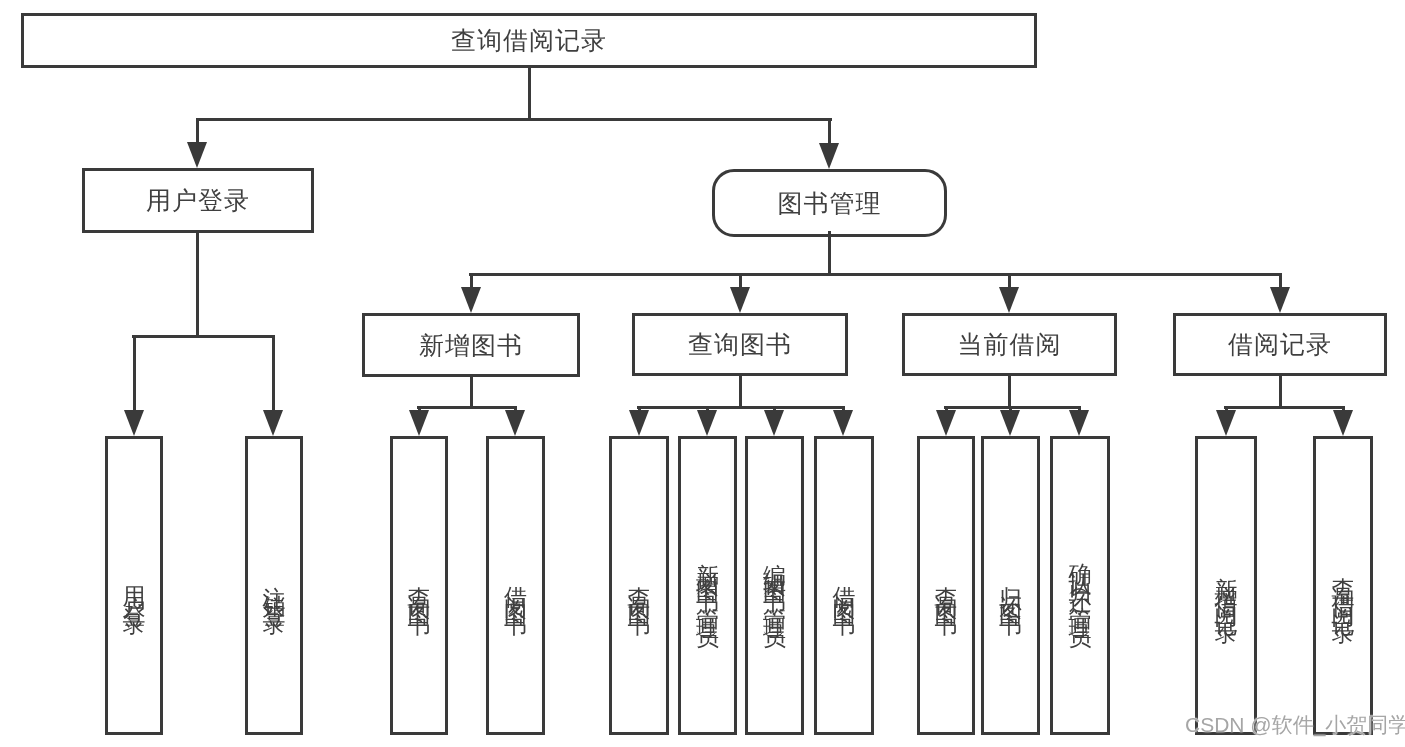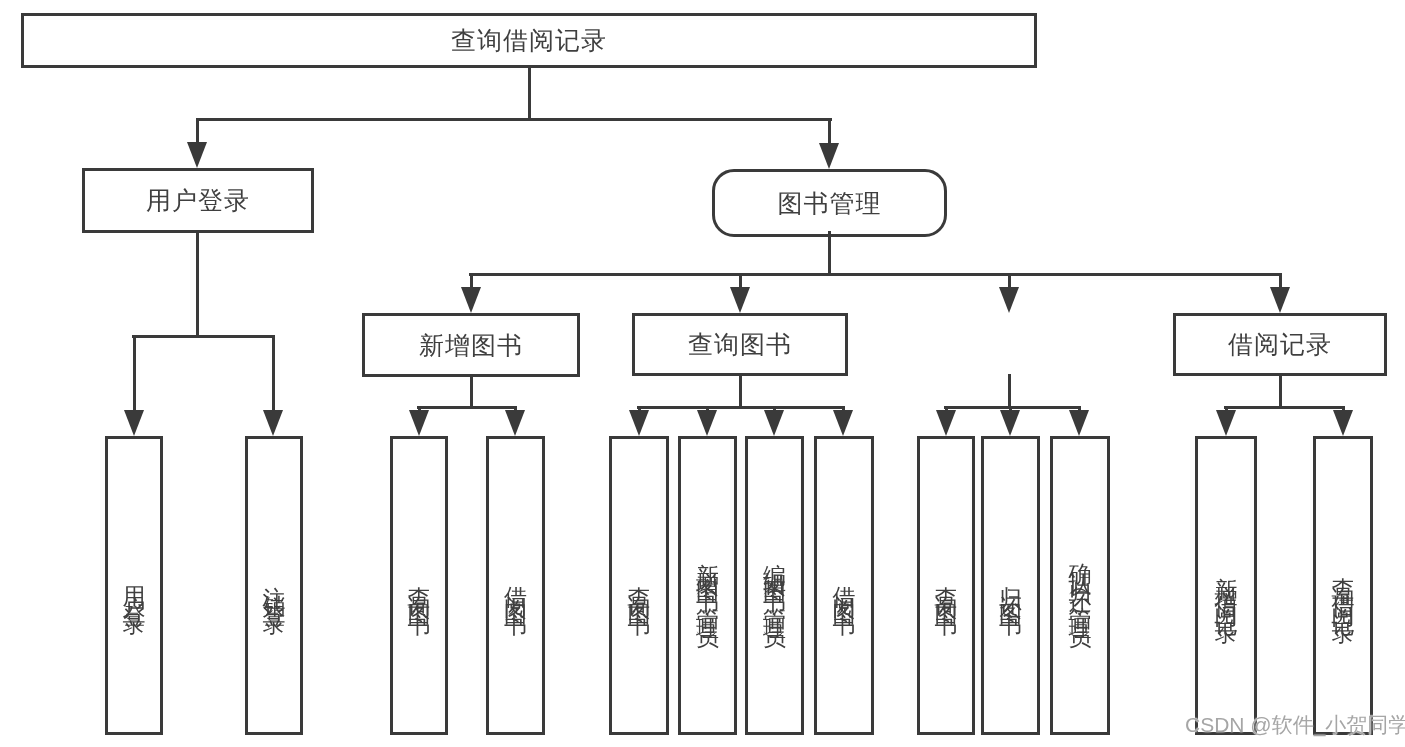--- a/index.html
+++ b/index.html
@@ -56,20 +56,21 @@
   <div class="box" style="left:21px;top:13px;width:1016px;height:55px;">查询借阅记录</div>
 
   <div class="box" style="left:82px;top:168px;width:232px;height:65px;">用户登录</div>
 
   <div class="box" style="left:712px;top:169px;width:235px;height:68px;border-radius:22px;">图书管理</div>
 
   <div class="box" style="left:362px;top:313px;width:218px;height:64px;">新增图书</div>
 
   <div class="box" style="left:632px;top:313px;width:216px;height:63px;">查询图书</div>
 
+  <div class="box" style="left:902px;top:313px;width:215px;height:63px;">当前借阅</div>
 
   <div class="box" style="left:1173px;top:313px;width:214px;height:63px;">借阅记录</div>
 
   <div class="vbox" style="left:105px;width:58px;">
     <span class="vtext">用户登录</span>
   </div>
   <div class="vbox" style="left:245px;width:58px;">
     <span class="vtext">注销登录</span>
   </div>
 

